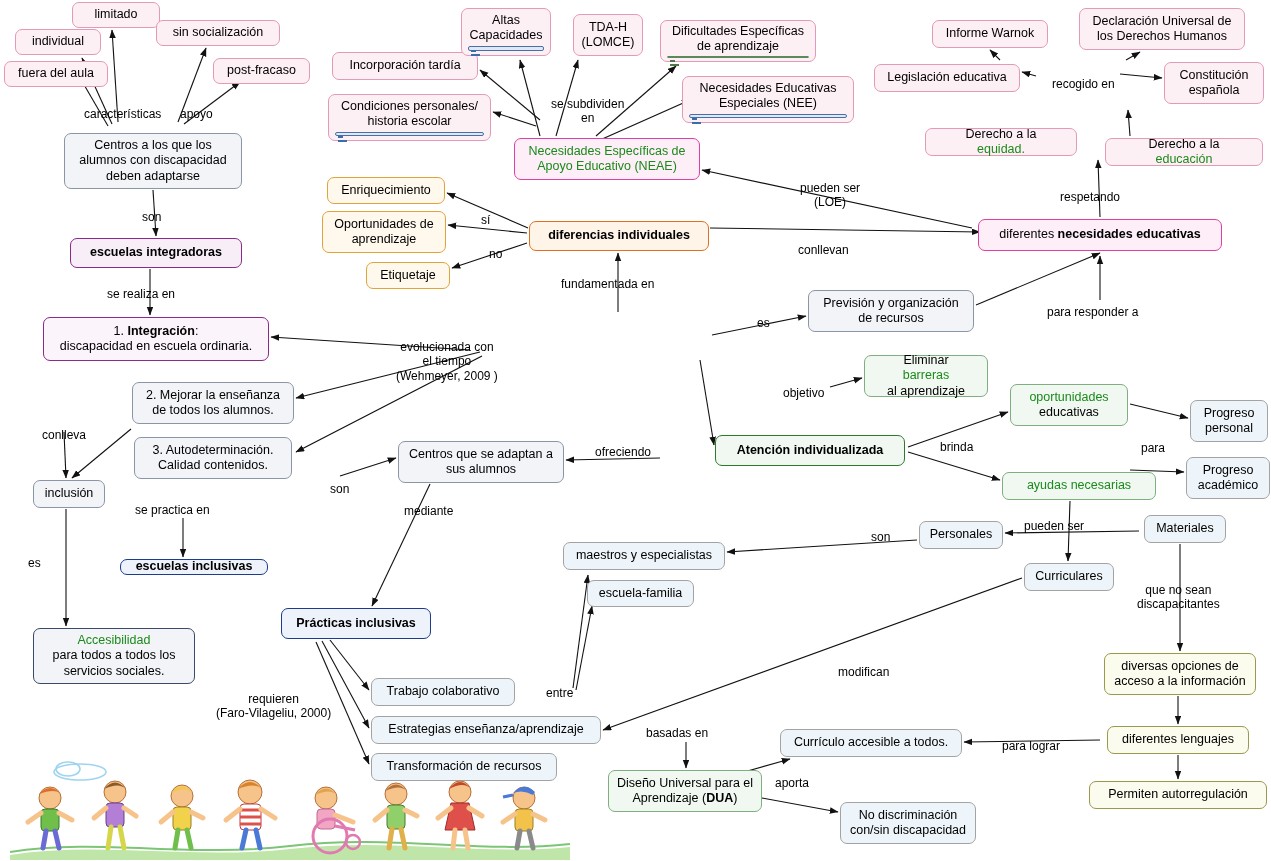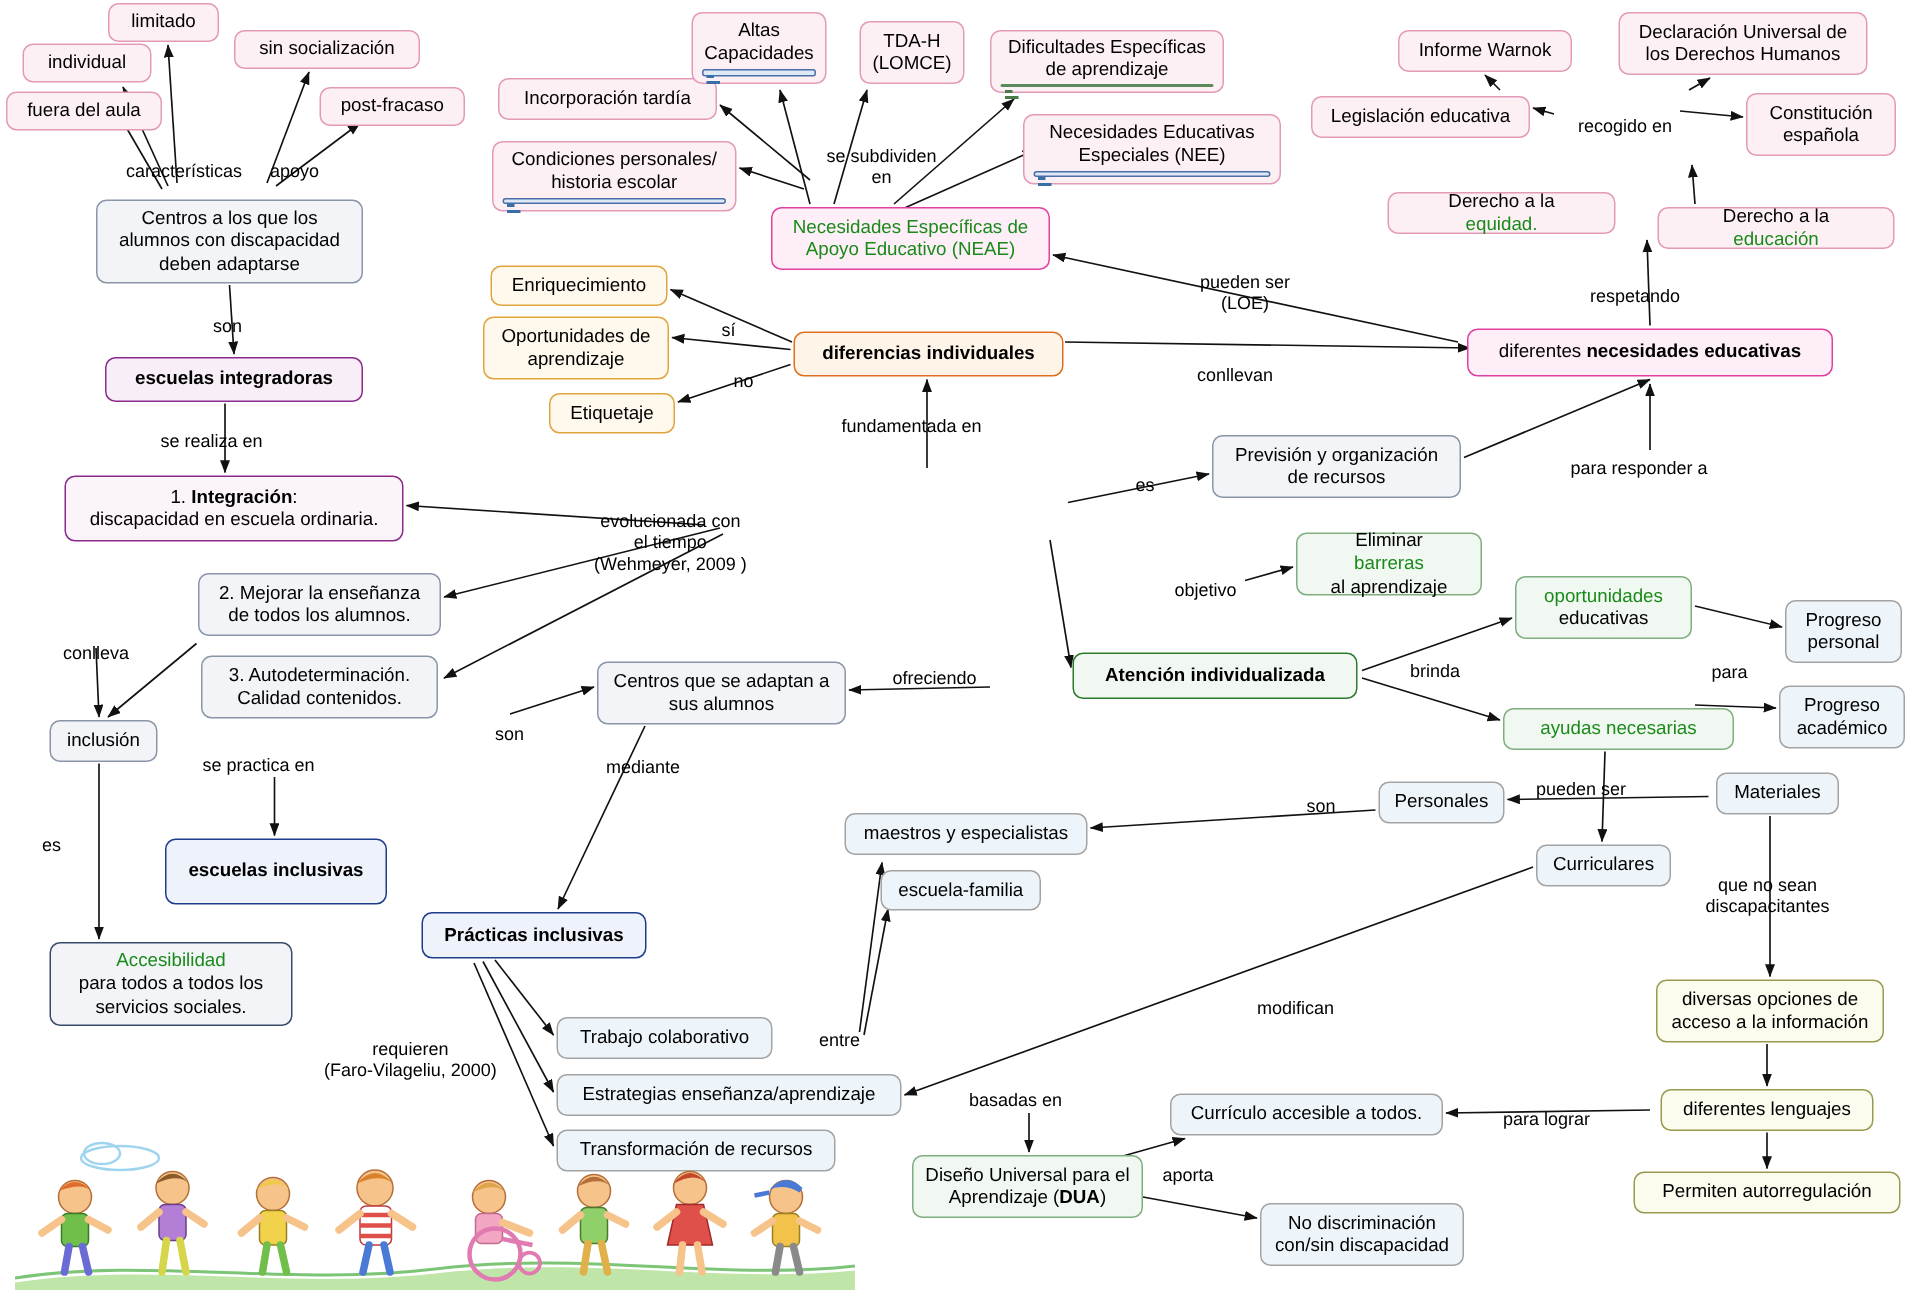--- a/index.html
+++ b/index.html
@@ -172,21 +172,21 @@
     <path d="M1130,136 L1128,110"></path>
     <path d="M1036,76 L1022,72"></path>
     <path d="M1120,74 L1162,78"></path>
     <path d="M1126,60 L1140,52"></path>
     <path d="M1000,60 L990,50"></path>
 
     <path d="M1100,300 L1100,256"></path>
   </g>
 </svg>
 
-<div class="node pk" style="left:72px;top:2px;width:74px;height:26px">
+<div class="node pk" style="left:72px;top:2px;width:88px;height:26px">
       <span>limitado</span>
     </div>
 <div class="node pk" style="left:15px;top:29px;width:86px;height:26px">
       <span>individual</span>
     </div>
 <div class="node pk" style="left:4px;top:61px;width:104px;height:26px">
       <span>fuera del aula</span>
     </div>
 <div class="node pk" style="left:156px;top:20px;width:124px;height:26px">
       <span>sin socialización</span>
@@ -206,21 +206,21 @@
     </div>
 <div class="node gy" style="left:132px;top:382px;width:162px;height:42px">
       <span>2. Mejorar la enseñanza de todos los alumnos.</span>
     </div>
 <div class="node gy" style="left:134px;top:437px;width:158px;height:42px">
       <span>3. Autodeterminación. Calidad contenidos.</span>
     </div>
 <div class="node gy" style="left:33px;top:480px;width:72px;height:28px">
       <span>inclusión</span>
     </div>
-<div class="node bl2" style="left:110px;top:559px;width:148px;height:44px">
+<div class="node bl2" style="left:120px;top:559px;width:148px;height:16px">
       <span>escuelas inclusivas</span>
     </div>
 <div class="node gy2" style="left:33px;top:628px;width:162px;height:56px;font-weight:normal">
       <span><span class="txt-green">Accesibilidad</span> para todos a todos los servicios sociales.</span>
     </div>
 <div class="node bl2" style="left:281px;top:608px;width:150px;height:31px">
       <span>Prácticas inclusivas</span>
     </div>
 <div class="node bl" style="left:371px;top:678px;width:144px;height:28px">
       <span>Trabajo colaborativo</span>

